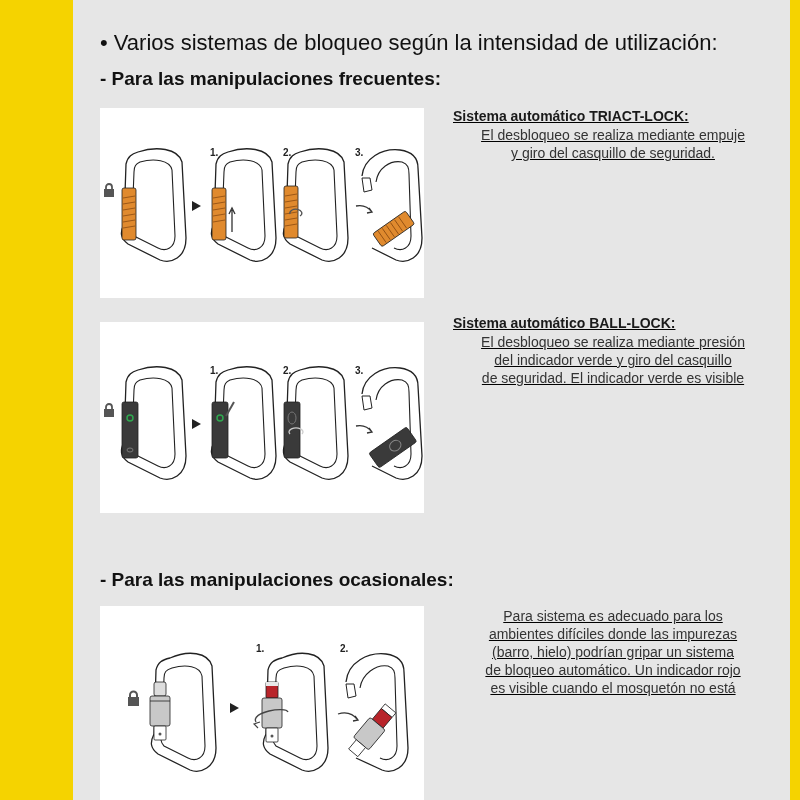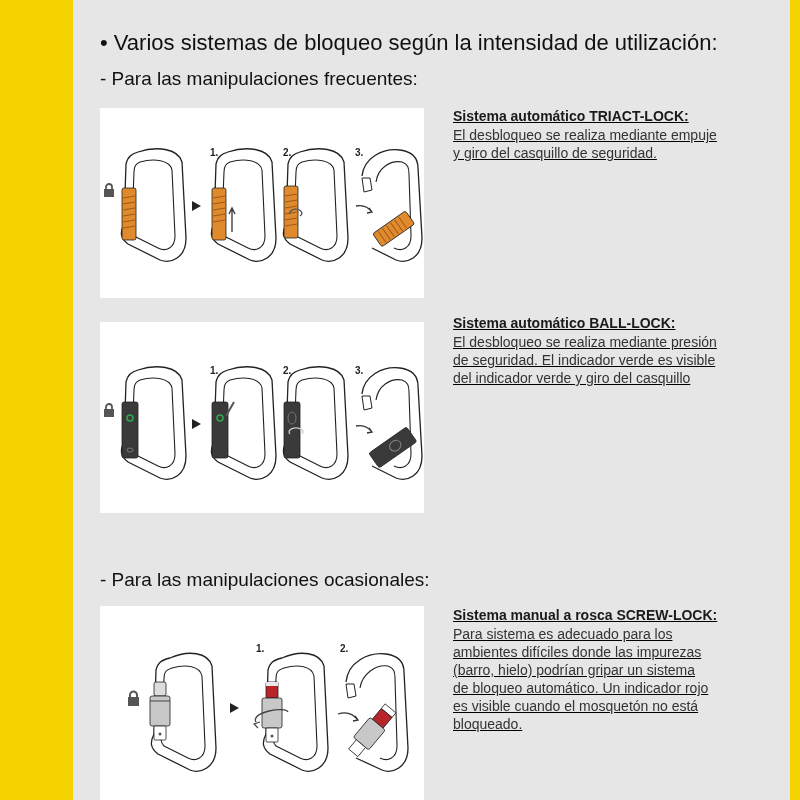--- a/index.html
+++ b/index.html
@@ -6,29 +6,29 @@
   body {
     width:800px; height:800px; position:relative; overflow:hidden;
     background:#e5e5e5;
     font-family:"Liberation Sans", sans-serif;
   }
   .bar-left { position:absolute; left:0; top:0; width:73px; height:800px; background:#f5d300; }
   .bar-right { position:absolute; left:790px; top:0; width:10px; height:800px; background:#f5d300; }
   .content { position:absolute; left:73px; top:0; width:717px; height:800px; background:#e6e6e6; }
 
   .h-bullet { position:absolute; left:100px; top:30px; font-size:22px; color:#111; white-space:nowrap; }
-  .h-sub { position:absolute; left:100px; font-size:19px; color:#111; white-space:nowrap; }
+  .h-sub { position:absolute; left:100px; font-size:19px; color:#111; white-space:nowrap;font-weight:bold; }
 
   .panel { position:absolute; left:100px; width:324px; background:#fff; overflow:hidden; }
   .panel svg { position:absolute; left:0; top:0; }
 
   .desc { position:absolute; left:453px; width:320px;text-decoration:underline; }
   .desc-title { font-weight:bold; font-size:14px; color:#1a1a1a; line-height:18px; white-space:nowrap; }
   .desc-body { font-size:14px; color:#333; line-height:18px; margin-top:1px; }
-  .desc-body span { display:block; white-space:nowrap; }
+  .desc-body span { display:block; white-space:nowrap;text-align:center; }
 </style>
 </head>
 <body>
 
 <div class="bar-left"></div>
 <div class="bar-right"></div>
 <div class="content"></div>
 
 <div class="h-bullet">• Varios sistemas de bloqueo según la intensidad de utilización:</div>
 <div class="h-sub" style="top:68px">- Para las manipulaciones frecuentes:</div>
@@ -158,22 +158,22 @@
         <ellipse cx="44" cy="82" rx="6" ry="5" fill="none" stroke="#888" stroke-width="1"></ellipse>
         </g>
       <path d="M4,60 Q14,58 20,66 M17,62 L20,66 L15,67" fill="none" stroke="#333" stroke-width="1.3"></path>
     </g>
   </svg>
 </div>
 <div class="desc" style="top:314px">
   <div class="desc-title">Sistema automático BALL-LOCK:</div>
   <div class="desc-body">
     <span>El desbloqueo se realiza mediante presión</span>
+    <span>del indicador verde y giro del casquillo</span>
     <span>de seguridad. El indicador verde es visible</span>
-    <span>del indicador verde y giro del casquillo</span>
   </div>
 </div>
 
 <div class="h-sub" style="top:569px">- Para las manipulaciones ocasionales:</div>
 
 <div class="panel" style="top:606px;height:194px">
   <svg width="324" height="194" viewBox="0 0 324 194">
     <defs>
       <g id="biner3">
         <path d="M26,6 C44,-2 64,0 68,14 L72,96 C72,116 56,122 46,118 L14,102 C6,96 6,90 10,82 L12,18 C14,10 18,8 26,6 Z" fill="none" stroke="#222" stroke-width="1.3"></path>
@@ -213,22 +213,20 @@
         <rect x="28" y="50" width="14" height="6" fill="#fff" stroke="#222" stroke-width="0.8"></rect>
         <rect x="28" y="56" width="14" height="14" fill="#b8242a" stroke="#222" stroke-width="0.8"></rect>
         <rect x="25" y="70" width="20" height="26" rx="2" fill="#c8c8c8" stroke="#222" stroke-width="0.8"></rect>
         <rect x="29" y="96" width="12" height="12" fill="#fff" stroke="#222" stroke-width="0.8"></rect>
       </g>
       <path d="M2,62 Q14,58 22,68 M19,64 L22,68 L17,69" fill="none" stroke="#333" stroke-width="1.3"></path>
     </g>
   </svg>
 </div>
 <div class="desc" style="top:606px">
-  <div class="desc-title">Sistema manual a rosca SCREW-LOCK:</div>
   <div class="desc-body">
     <span>Para sistema es adecuado para los</span>
     <span>ambientes difíciles donde las impurezas</span>
     <span>(barro, hielo) podrían gripar un sistema</span>
     <span>de bloqueo automático. Un indicador rojo</span>
     <span>es visible cuando el mosquetón no está</span>
-    <span>bloqueado.</span>
   </div>
 </div>
 
 </body></html>

